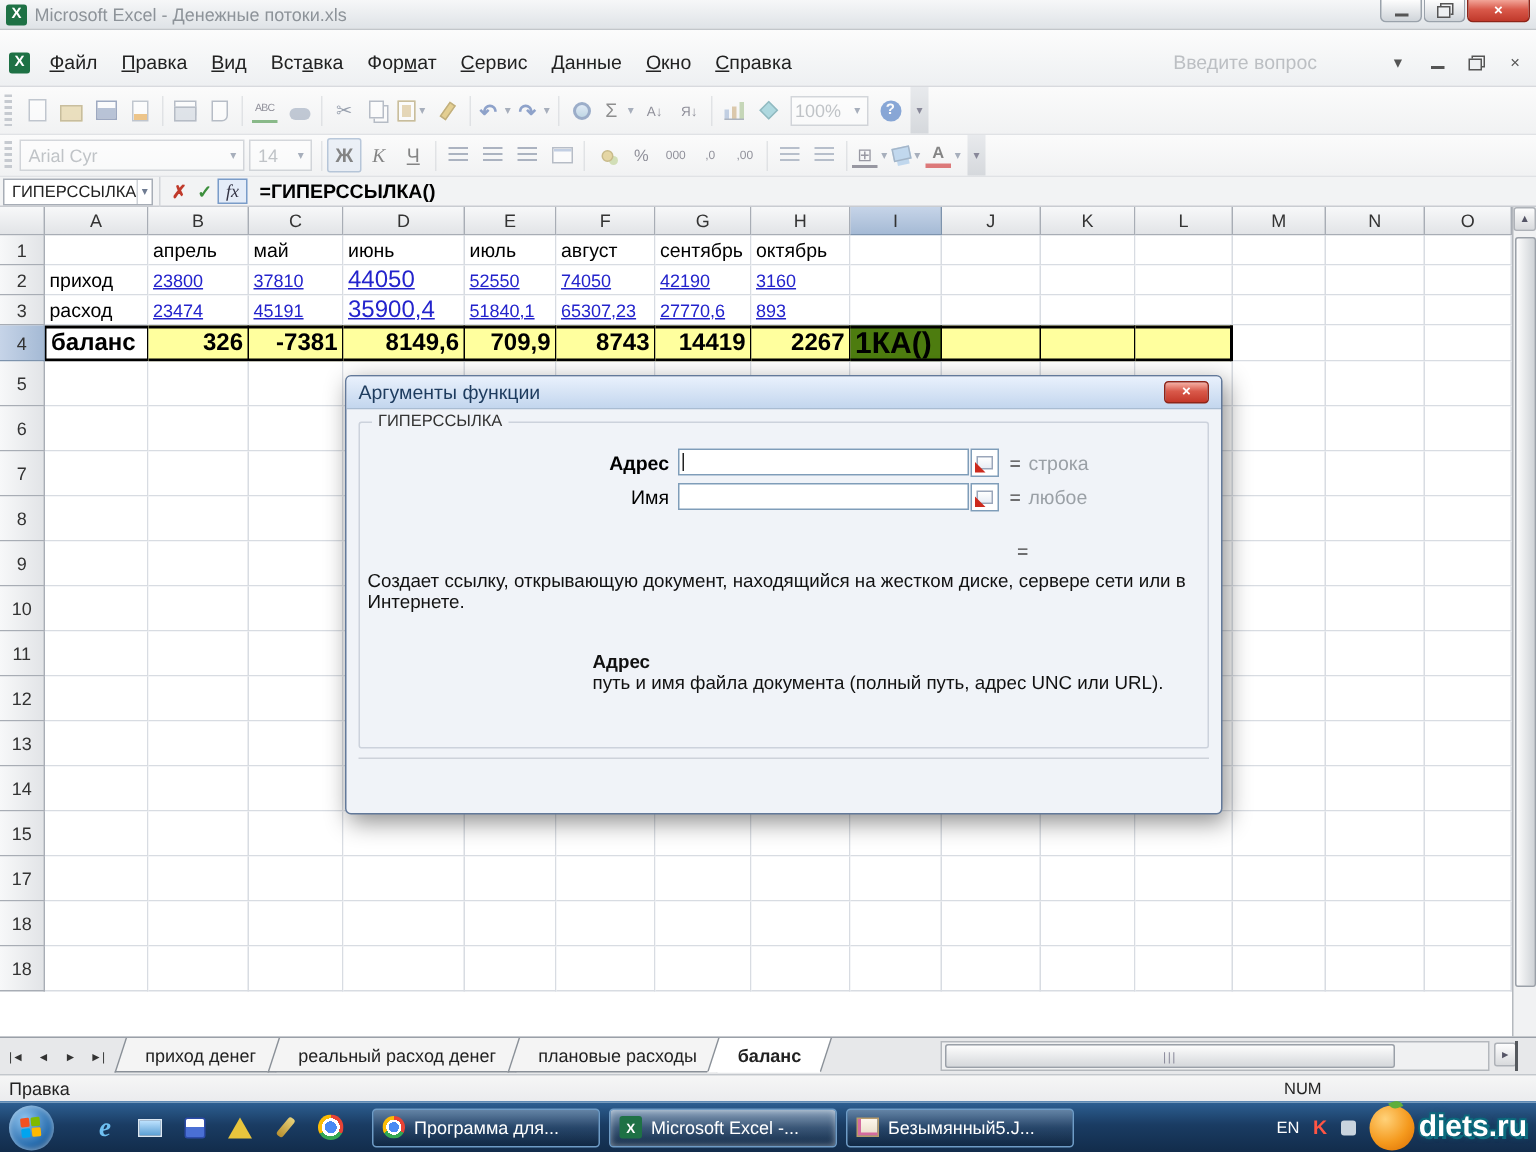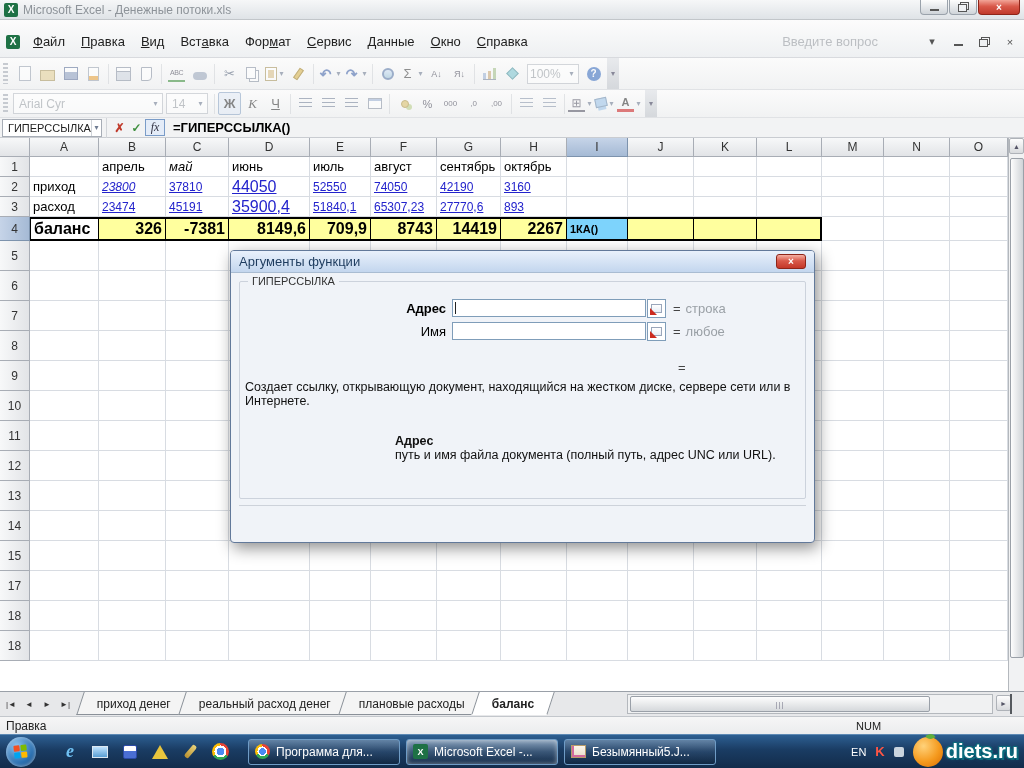--- a/index.html
+++ b/index.html
@@ -128,21 +128,21 @@
   .rowhdr{width:30px;background:linear-gradient(90deg,#f7f8f9,#e2e4e7);border-right:1px solid #a8adb5;
     border-bottom:1px solid #a8adb5;font-size:12px;color:#333;align-items:center;justify-content:center;display:flex;}
   .rowhdr.sel{background:linear-gradient(90deg,#c6d4e8,#a5bad5);border-color:#7d93ad;}
   .cell{border-right:1px solid #d8dce2;border-bottom:1px solid #d8dce2;background:#fff;
     font-size:13px;color:#000;display:flex;align-items:center;padding:0 3px;
     overflow:hidden;white-space:nowrap;}
   .s-link{font-size:12px;color:#2323cc;text-decoration:underline;}
   .s-linkbig{font-size:16px;color:#2323cc;text-decoration:underline;}
   .s-num4{font-size:16px;font-weight:bold;justify-content:flex-end;background:#ffff9e;}
   .s-lbl4{font-size:16px;font-weight:bold;background:#fff;}
-  .s-edit{font-size:11px;font-weight:bold;background:#7dd3fc;}
+  .s-edit{font-size:20px;font-weight:bold;background:#4d7c0f;}
   .s-fill{background:#ffff9e;}
   .r4{border-top:2px solid #000;border-bottom:2px solid #000;border-right:1px solid #000;}
   .r4first{border-left:1px solid #000;}
   .r4last{border-right:2px solid #000;}
 
   
   #vscroll{position:absolute;left:1008px;top:138px;width:16px;height:553px;background:#f1f2f3;
     border-left:1px solid #b4b8bd;}
   .sbtn{width:15px;height:16px;background:linear-gradient(#fdfdfd,#d8dadd);border:1px solid #aeb2b8;
     border-radius:2px;align-items:center;justify-content:center;display:flex;font-size:7px;color:#556;}
@@ -491,38 +491,38 @@
       <span class="colhdr" style="width: 63px;">K</span>
       <span class="colhdr" style="width: 65px;">L</span>
       <span class="colhdr" style="width: 62px;">M</span>
       <span class="colhdr" style="width: 66px;">N</span>
       <span class="colhdr" style="width: 58px;">O</span>
     </div>
     <div class="grow" style="height: 20px;">
       <span class="rowhdr">1</span>
       <span class="cell" style="width: 69px;"></span>
       <span class="cell s-text" style="width: 67px;">апрель</span>
-      <span class="cell s-text" style="width: 63px; font-style: italic;">май</span>
+      <span class="cell s-text" style="width: 63px;">май</span>
       <span class="cell s-text" style="width: 81px;">июнь</span>
       <span class="cell s-text" style="width: 61px;">июль</span>
       <span class="cell s-text" style="width: 66px;">август</span>
       <span class="cell s-text" style="width: 64px; text-align: right;">сентябрь</span>
       <span class="cell s-text" style="width: 66px;">октябрь</span>
       <span class="cell" style="width: 61px;"></span>
       <span class="cell" style="width: 66px;"></span>
       <span class="cell" style="width: 63px;"></span>
       <span class="cell" style="width: 65px;"></span>
       <span class="cell" style="width: 62px;"></span>
       <span class="cell" style="width: 66px;"></span>
       <span class="cell" style="width: 58px;"></span>
     </div>
     <div class="grow" style="height: 20px;">
       <span class="rowhdr">2</span>
       <span class="cell s-text" style="width: 69px;">приход</span>
-      <span class="cell s-link" style="width: 67px; font-style: italic;">23800</span>
+      <span class="cell s-link" style="width: 67px;">23800</span>
       <span class="cell s-link" style="width: 63px;">37810</span>
       <span class="cell s-linkbig" style="width: 81px;">44050</span>
       <span class="cell s-link" style="width: 61px;">52550</span>
       <span class="cell s-link" style="width: 66px;">74050</span>
       <span class="cell s-link" style="width: 64px;">42190</span>
       <span class="cell s-link" style="width: 66px;">3160</span>
       <span class="cell" style="width: 61px;"></span>
       <span class="cell" style="width: 66px;"></span>
       <span class="cell" style="width: 63px;"></span>
       <span class="cell" style="width: 65px;"></span>

